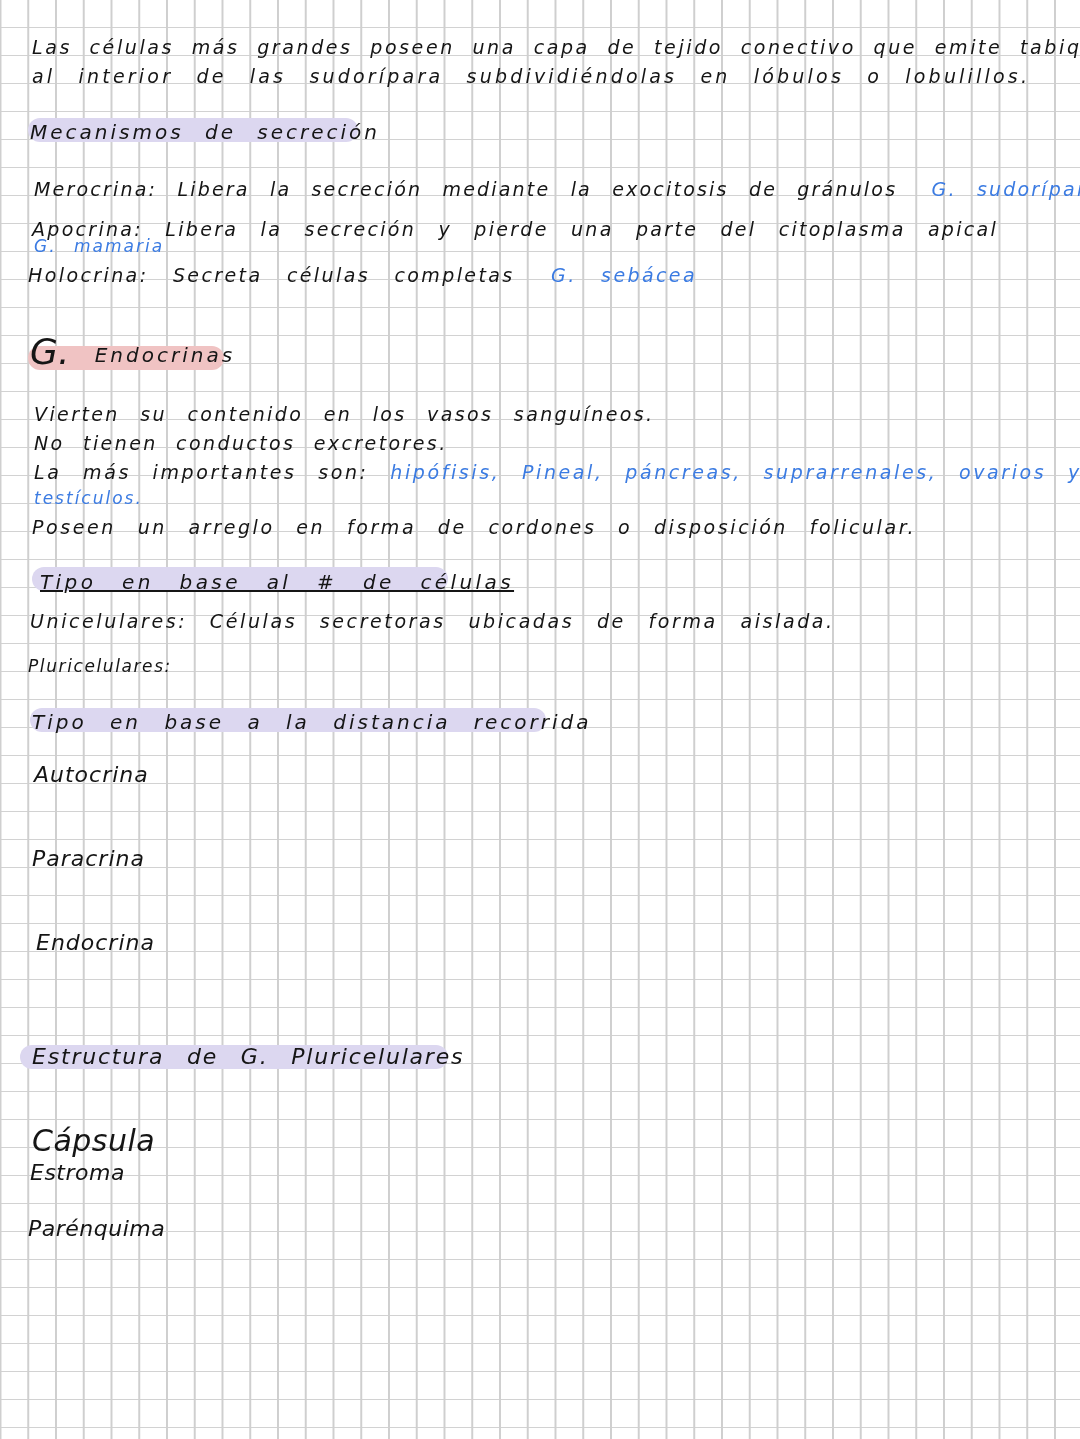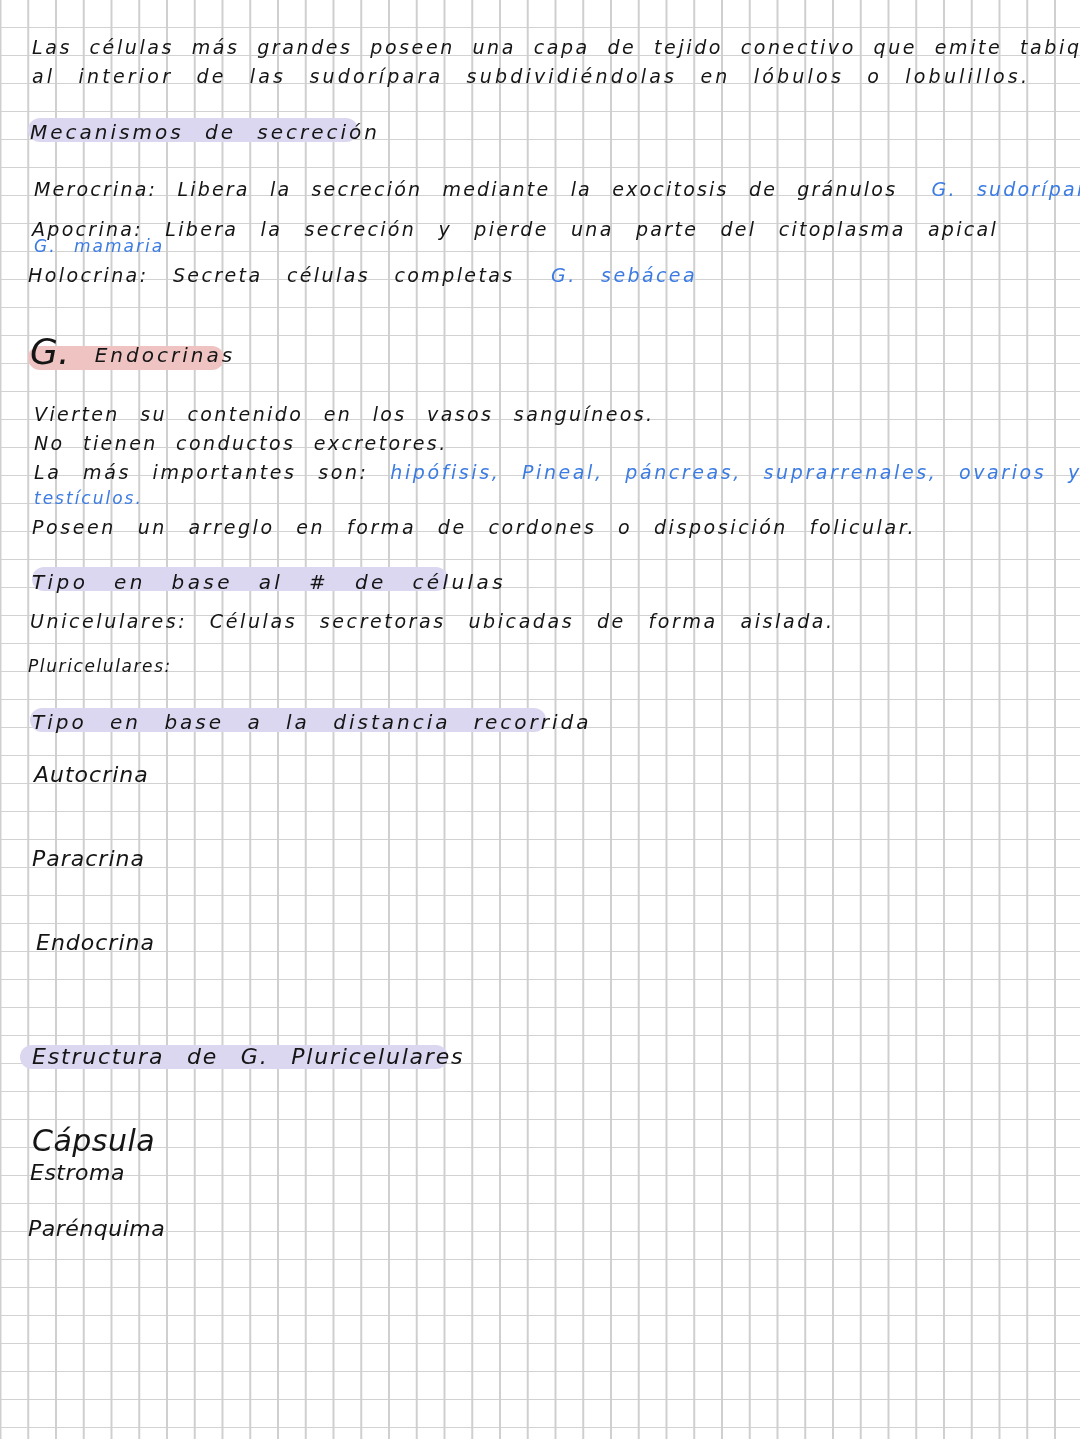--- a/index.html
+++ b/index.html
@@ -90,21 +90,21 @@
 <div class="line ink-black" style="left:34px; top:405px; letter-spacing:2.4px; word-spacing:12px;">Vierten su contenido en los vasos sanguíneos.</div>
 <div class="line ink-black" style="left:34px; top:434px; letter-spacing:2.4px; word-spacing:10px;">No tienen conductos excretores.</div>
 <div class="line" style="left:34px; top:463px; letter-spacing:2.6px; word-spacing:13px;">
   <span class="ink-black">La más importantes son:</span>
   <span class="ink-blue">hipófisis, Pineal, páncreas, suprarrenales, ovarios y</span>
 </div>
 <div class="line ink-blue" style="left:34px; top:490px; font-size:17px; letter-spacing:2px;">testículos.</div>
 <div class="line ink-black" style="left:32px; top:518px; letter-spacing:2.6px; word-spacing:13px;">Poseen un arreglo en forma de cordones o disposición folicular.</div>
 
 <div class="hl hl-lavender" style="left:32px; top:567px; width:416px;"></div>
-<div class="heading ink-black" style="left:32px; top:572px; letter-spacing:3.4px; word-spacing:16px;">Tipo en base al # de células</div>
+<div class="heading ink-black" style="left:40px; top:572px; letter-spacing:3.4px; word-spacing:16px;text-decoration:underline;">Tipo en base al # de células</div>
 
 <div class="line" style="left:30px; top:612px; letter-spacing:2.6px; word-spacing:14px;">
   <span class="ink-black">Unicelulares:</span>
   <span class="ink-black">Células secretoras ubicadas de forma aislada.</span>
 </div>
 <div class="line ink-black" style="left:28px; top:658px; font-size:17px; letter-spacing:1.6px;">Pluricelulares:</div>
 
 <div class="hl hl-lavender" style="left:30px; top:708px; width:516px;"></div>
 <div class="heading ink-black" style="left:32px; top:712px; letter-spacing:3px; word-spacing:14px;">Tipo en base a la distancia recorrida</div>
 

